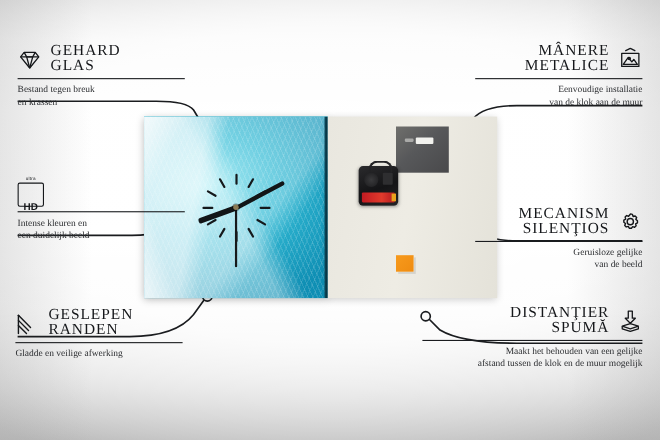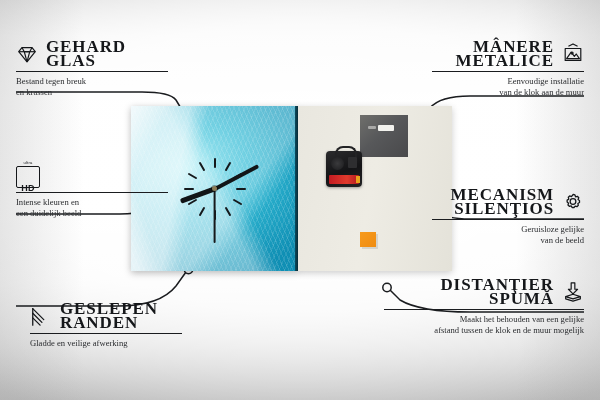--- a/index.html
+++ b/index.html
@@ -69,21 +69,21 @@
   .mech-dial{position:absolute;left:5px;top:6px;width:13px;height:13px;border-radius:50%;
     background:radial-gradient(circle,#3a3a3c 0%,#1b1b1d 100%);}
   .mech-chip{position:absolute;right:5px;top:6px;width:9px;height:11px;background:#2e2e30;border-radius:1px;}
   .spacer{position:absolute;left:62px;top:126px;width:16px;height:15px;
     background:linear-gradient(135deg,#f79a1c 0%,#ef8c11 100%);
     box-shadow:2px 2px 0 rgba(0,0,0,0.10);}
 
   
   .callout{position:absolute;}
   .co-head{display:flex;align-items:center;gap:8px;}
-  .co-title{font-size:17px;font-weight:bold;letter-spacing:0.9px;color:#15171a;line-height:13.5px;text-transform:uppercase;}
+  .co-title{font-size:14px;font-weight:normal;letter-spacing:0.9px;color:#15171a;line-height:13.5px;text-transform:uppercase;}
   .co-rule{height:1px;background:#1a1c1f;margin-top:4px;}
   .co-sub{font-size:8.6px;line-height:10.6px;color:#2b2d30;margin-top:4px;}
   .co-ico{width:22px;height:22px;flex:0 0 22px;color:#15171a;}
   .co-ico svg{display:block;width:22px;height:22px;}
 
   .left .co-head{justify-content:flex-start;}
   .left .co-title{text-align:left;}
   .left .co-sub{text-align:left;}
   .right .co-head{justify-content:flex-end;}
   .right .co-title{text-align:right;}
@@ -225,21 +225,21 @@
         </span>
       </span>
     </div>
     <div class="co-rule"></div>
     <div class="co-sub">
       <span>Intense kleuren en</span><br>
       <span>een duidelijk beeld</span>
     </div>
   </div>
 
-  <div class="callout left" style="left:30px;top:280px;width:152px;margin-top:22px;">
+  <div class="callout left" style="left:14px;top:280px;width:152px;">
     <div class="co-head">
       <span class="co-ico">
         <svg viewBox="0 0 24 24" fill="none" stroke="currentColor" stroke-width="1.4" stroke-linecap="round">
           <path d="M3 4 L15 16"></path>
             <path d="M3 9 L13 19"></path>
           <path d="M3 14 L11 22"></path>
             <path d="M3 4 L3 22"></path>
         </svg>
       </span>
       <span class="co-title">

